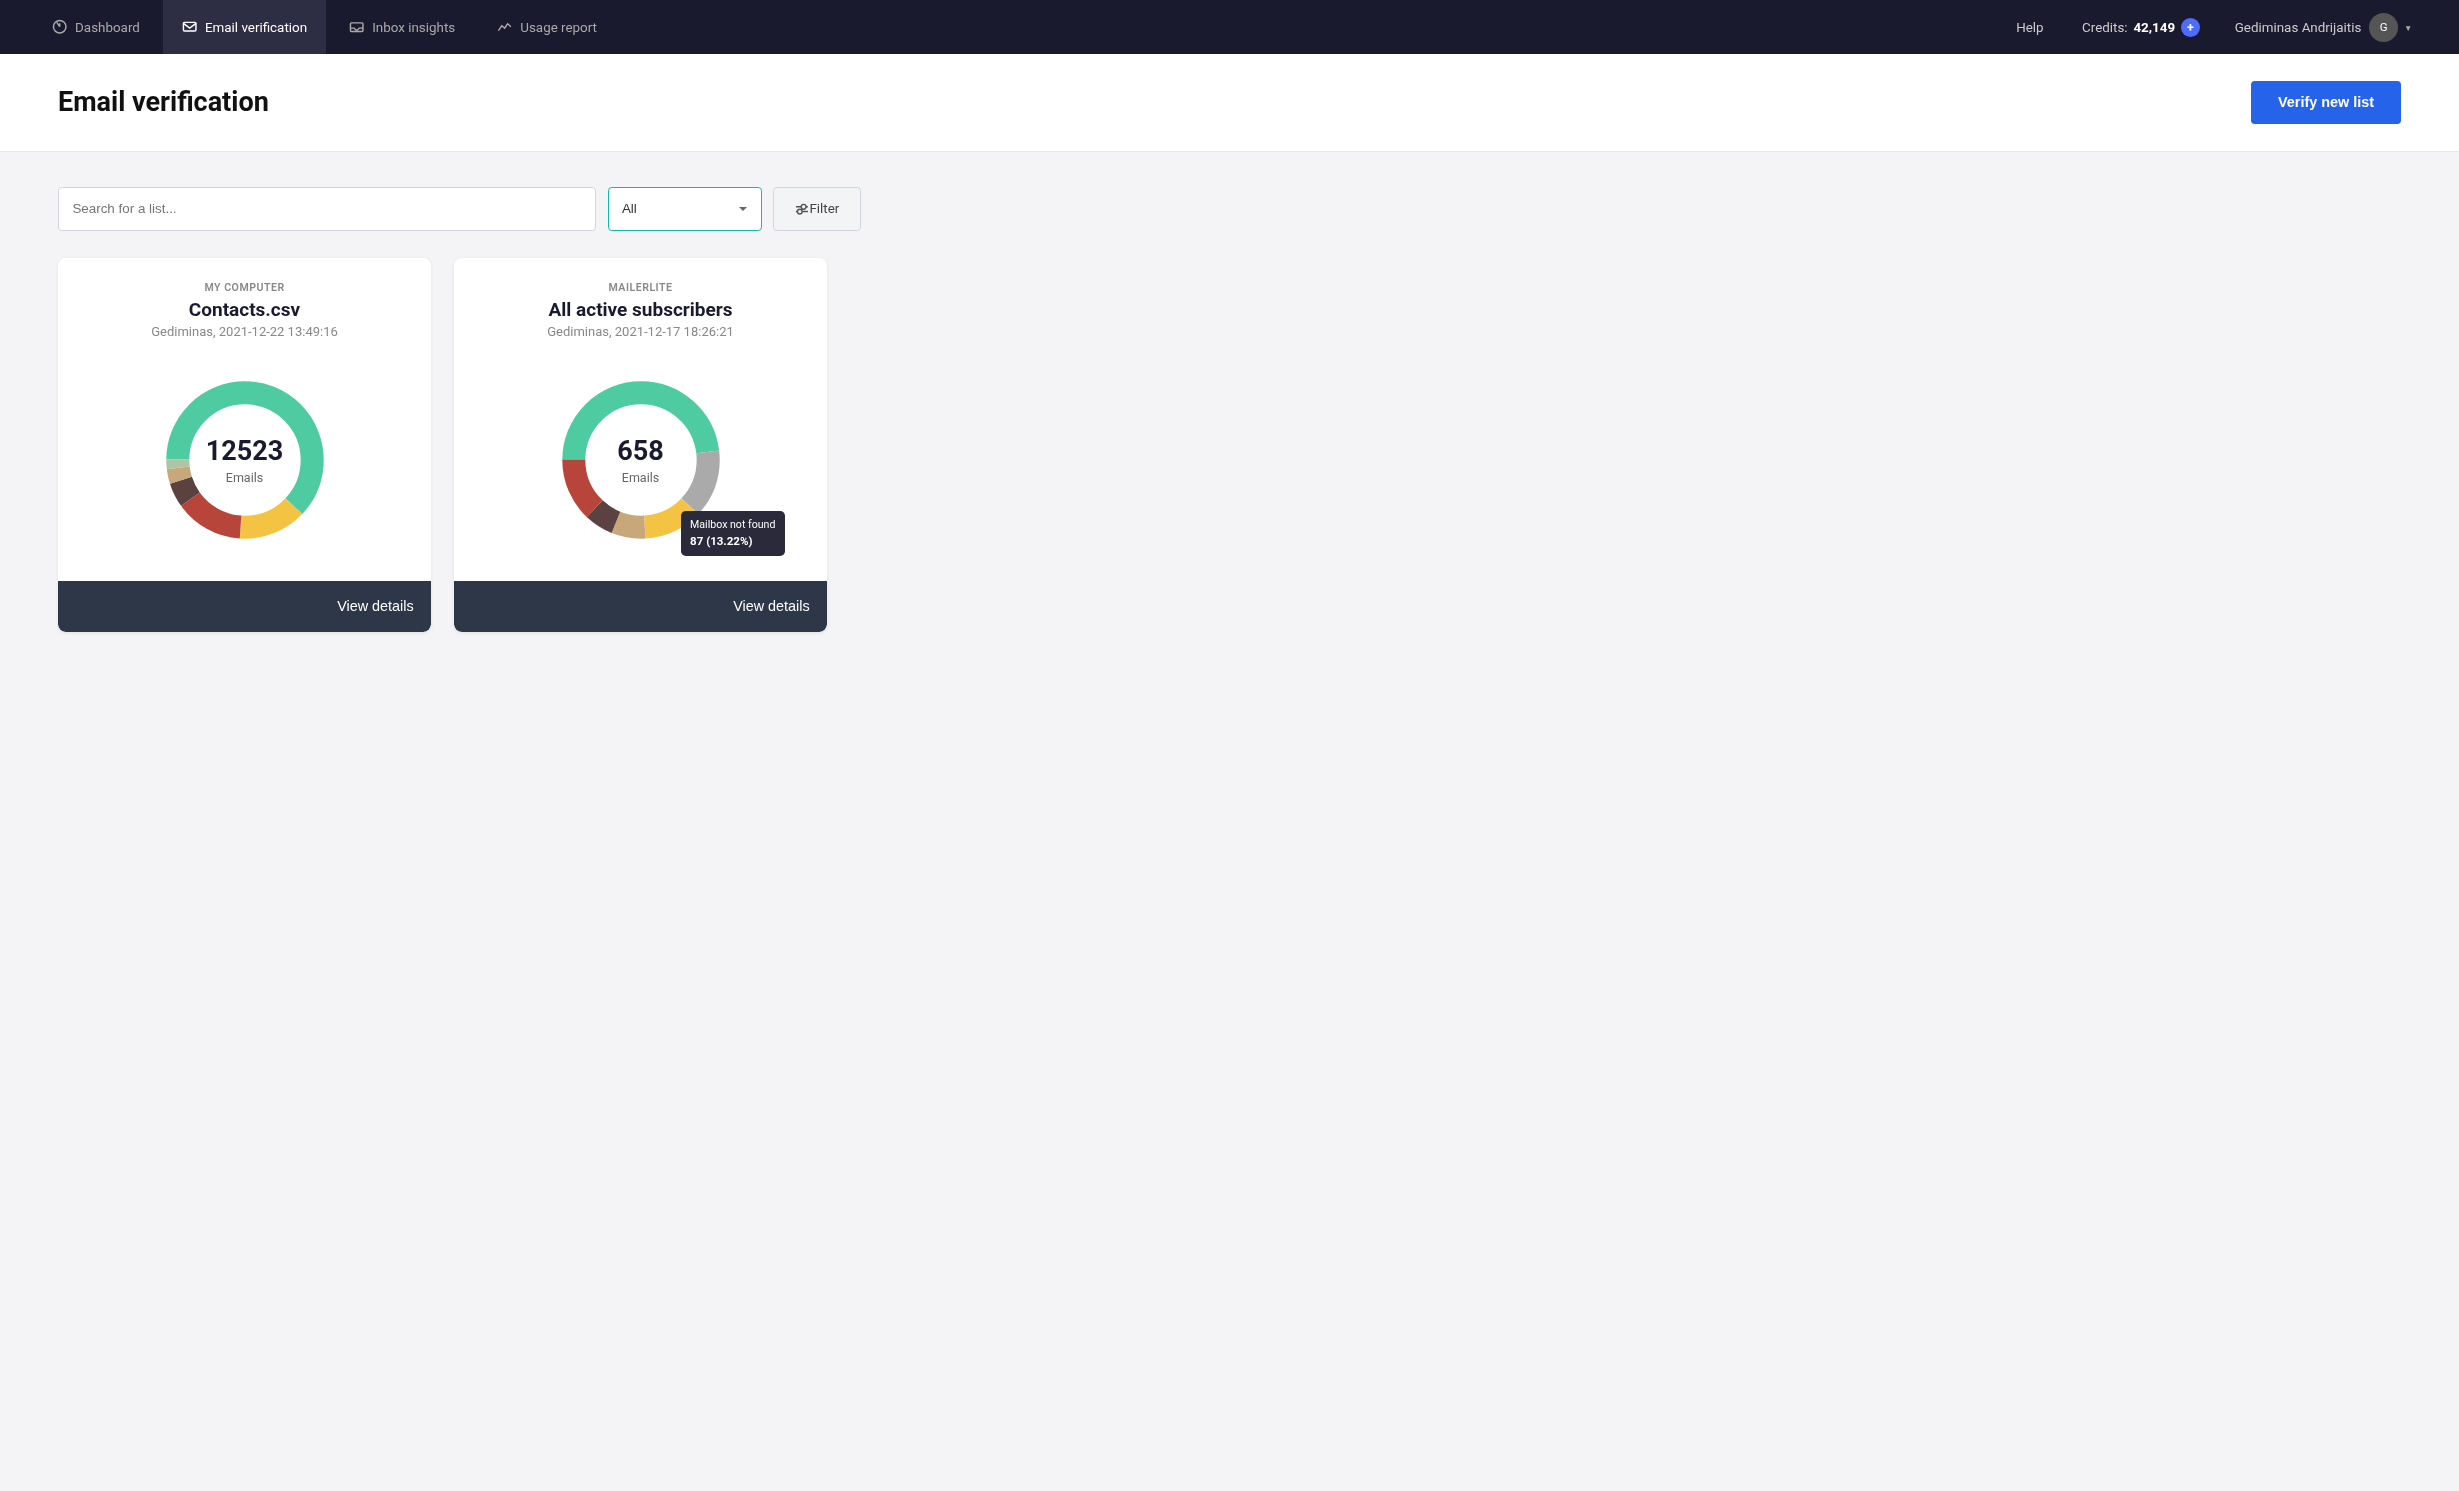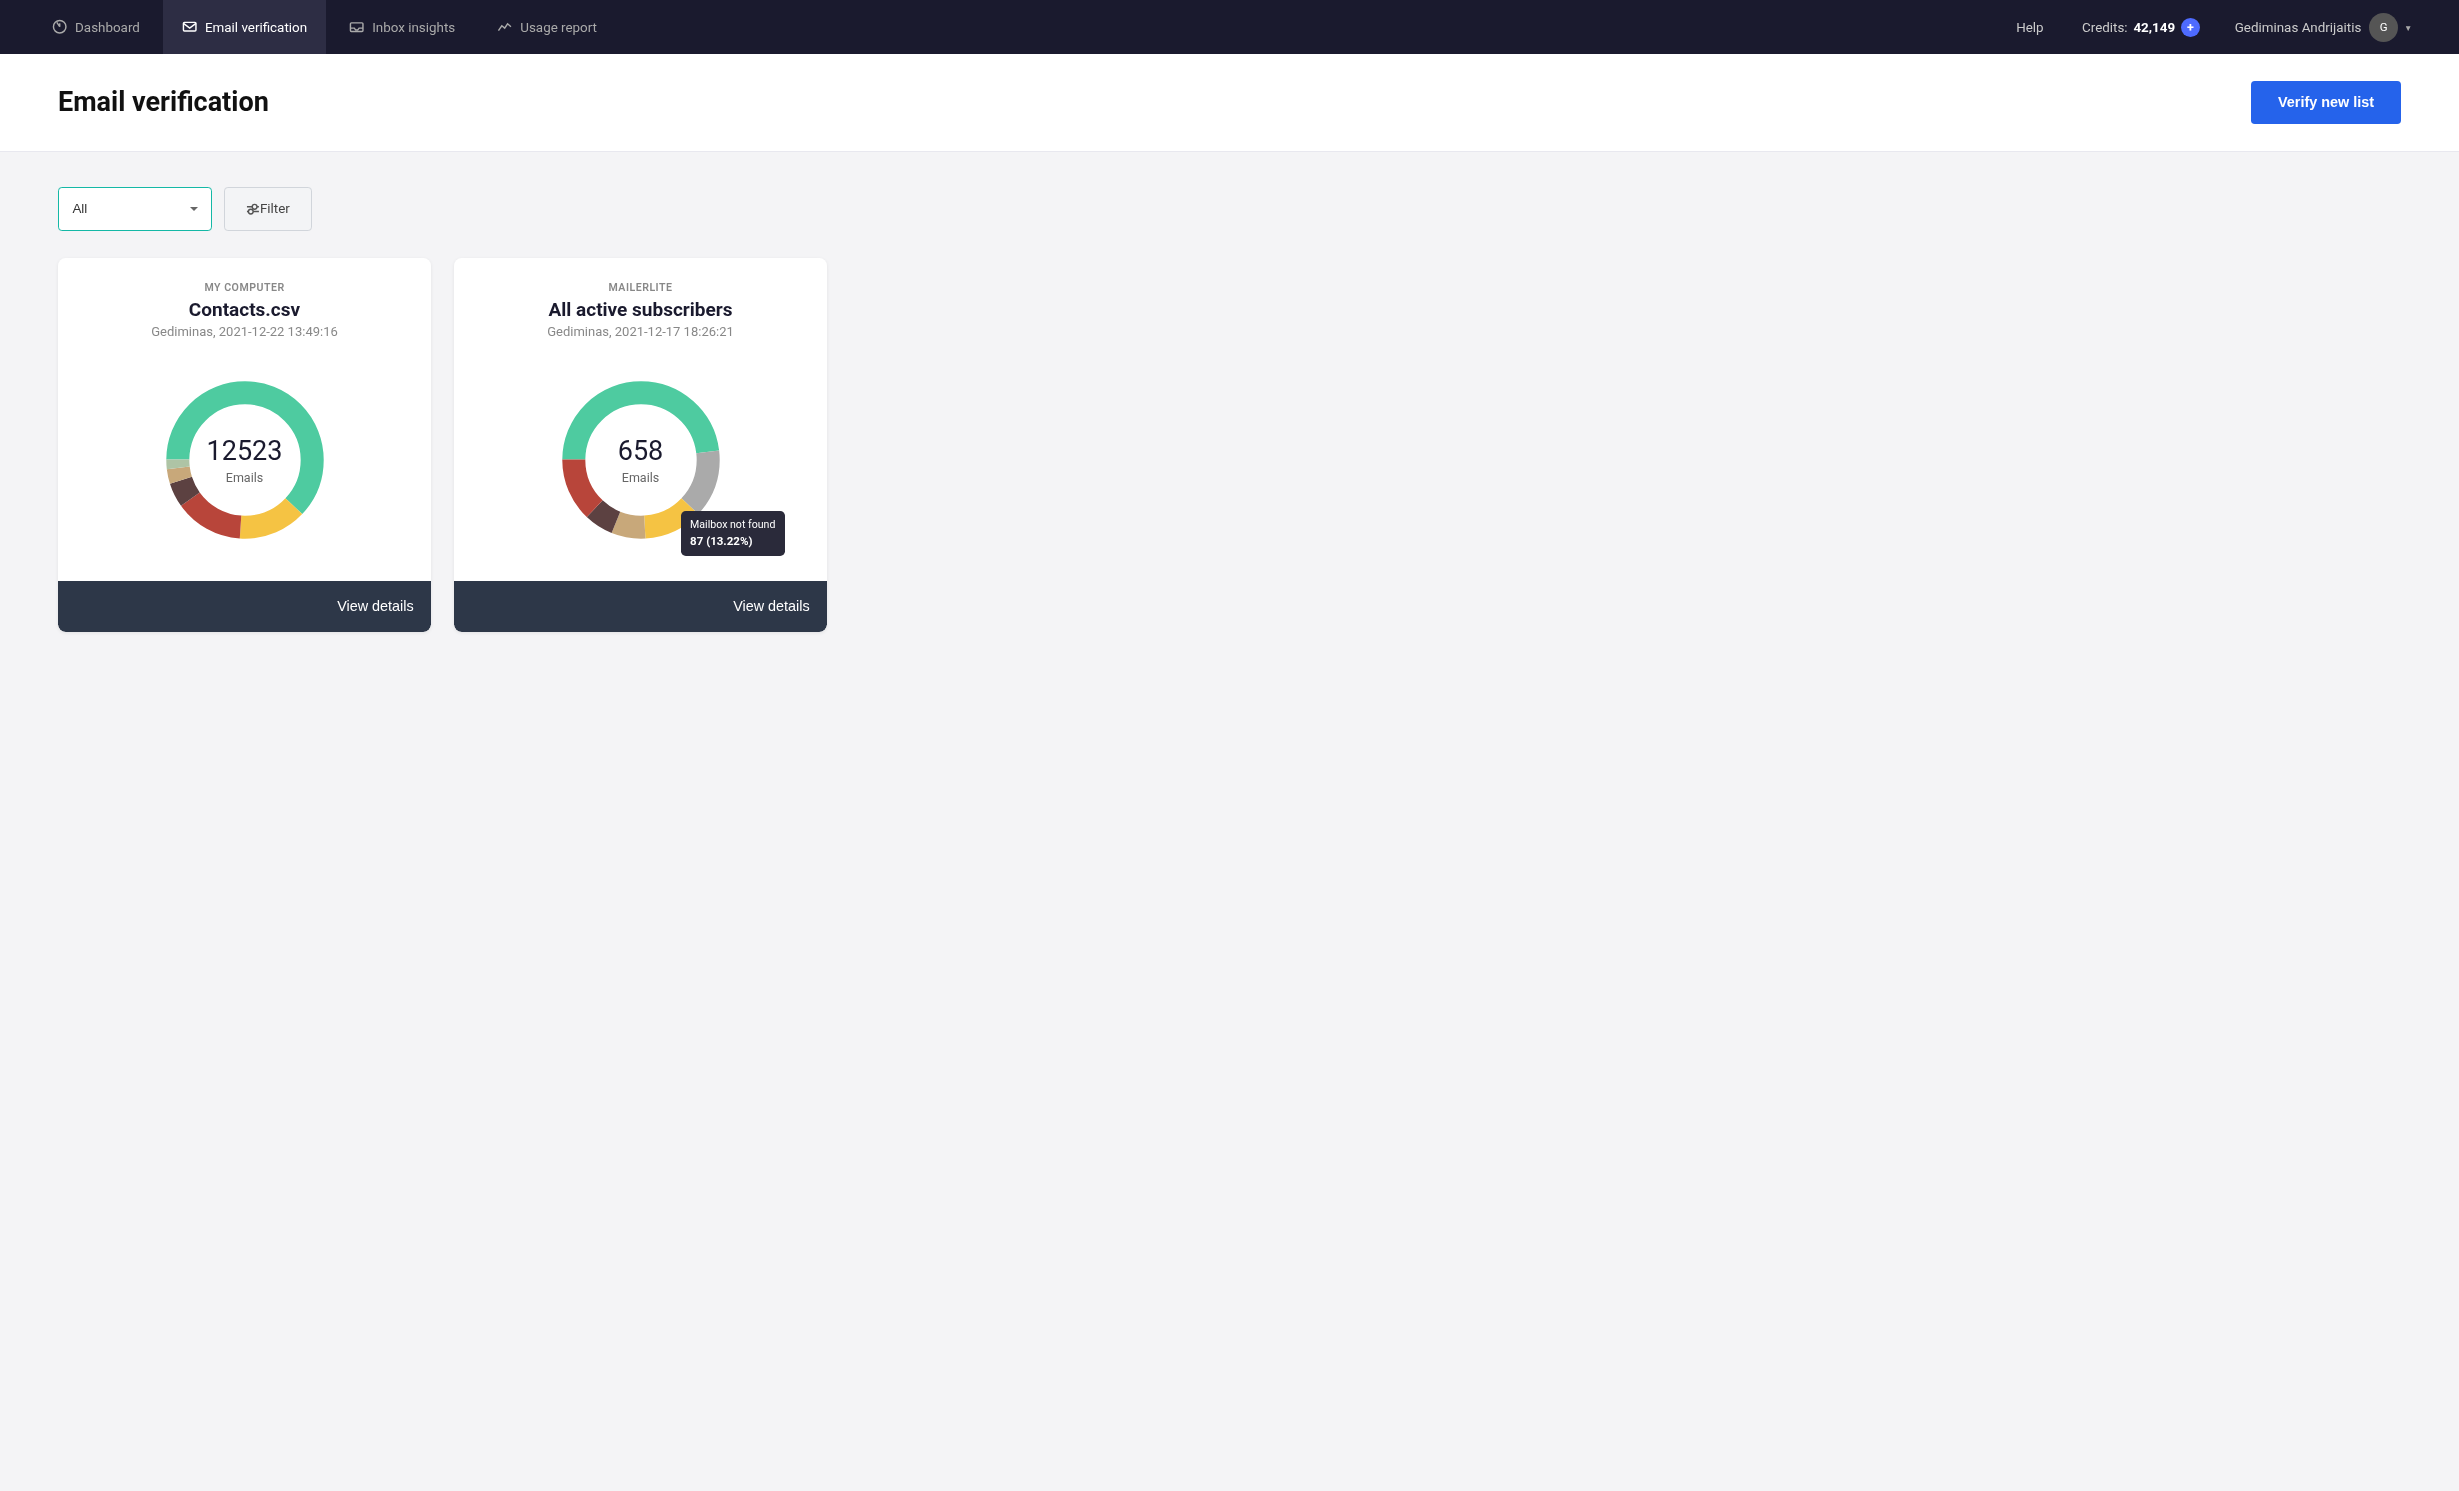--- a/index.html
+++ b/index.html
@@ -95,21 +95,21 @@
     .card-body { padding: 23px 23px 0; }
     .card-source { font-size: 10.6px; font-weight: 600; color: #888; text-align: center; letter-spacing: 0.5px; text-transform: uppercase; margin-bottom: 3.8px; }
     .card-name { font-size: 19px; font-weight: 700; text-align: center; margin-bottom: 3.8px; }
     .card-meta { font-size: 13px; color: #888; text-align: center; margin-bottom: 15.4px; }
 
     
     .donut-wrap { display: flex; justify-content: center; align-items: center; position: relative; height: 211px; margin-bottom: 15.4px; }
     .donut-center {
       position: absolute; text-align: center;
     }
-    .donut-count { font-size: 27px; font-weight: 400; display: block; }
+    .donut-count { font-size: 27px; font-weight: 700; display: block; }
     .donut-label { font-size: 12.5px; color: #666; }
 
     
     .tooltip-box {
       position: absolute;
       bottom: 9.6px; right: 19px;
       background: #2a2a3a; color: #fff;
       border-radius: 4.8px; padding: 5.8px 9.6px;
       font-size: 10.6px; line-height: 1.5;
       pointer-events: none; white-space: nowrap;
@@ -174,20 +174,23 @@
 </nav>
 
 <div class="page-header">
   <h1 class="page-title">Email verification</h1>
   <button class="btn-primary">Verify new list</button>
 </div>
 
 <div class="content">
 
   <div class="filter-bar">
+    <div class="search-input-wrap">
+      <input type="text" placeholder="Search for a list..." style="">
+    </div>
     <div class="filter-select-wrap">
       <select>
         <option>All</option>
         <option>Verified</option>
         <option>Unverified</option>
       </select>
       <span class="chevron"></span>
     </div>
     <div class="filter-btn">
       <svg width="13.4" height="13.4" viewBox="0 0 14 14" fill="none" stroke="#555" stroke-width="1.5">

